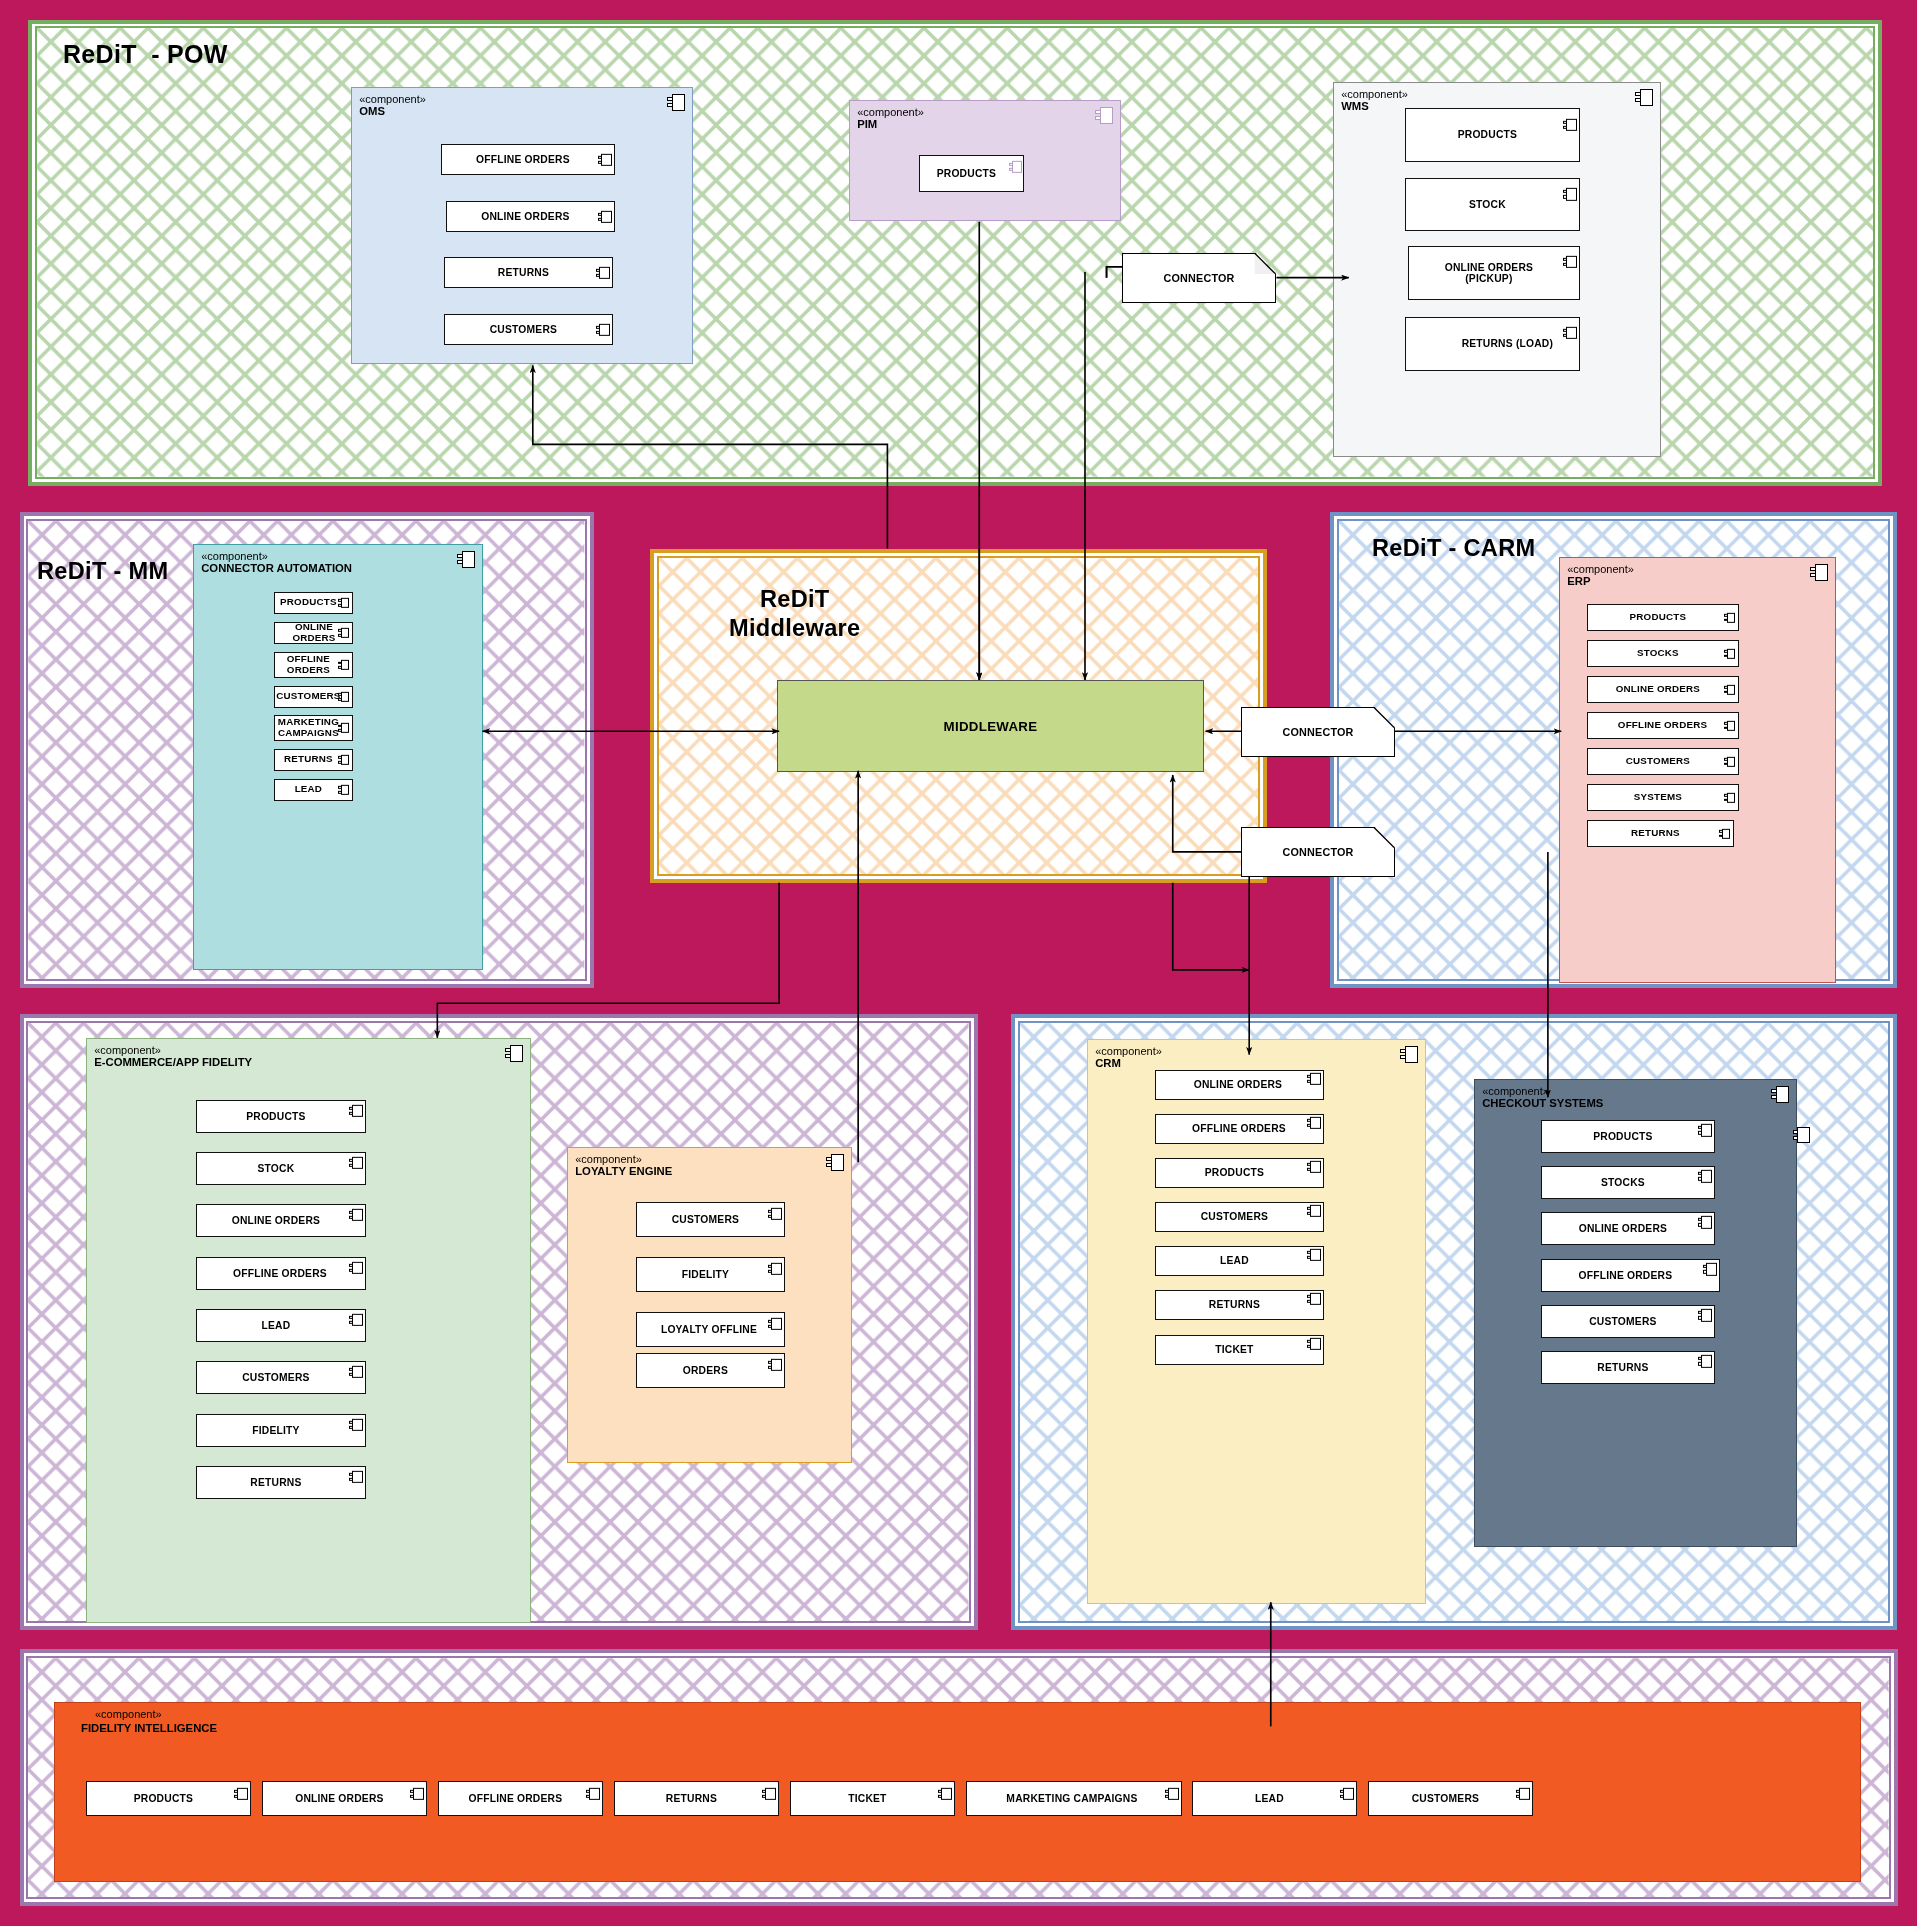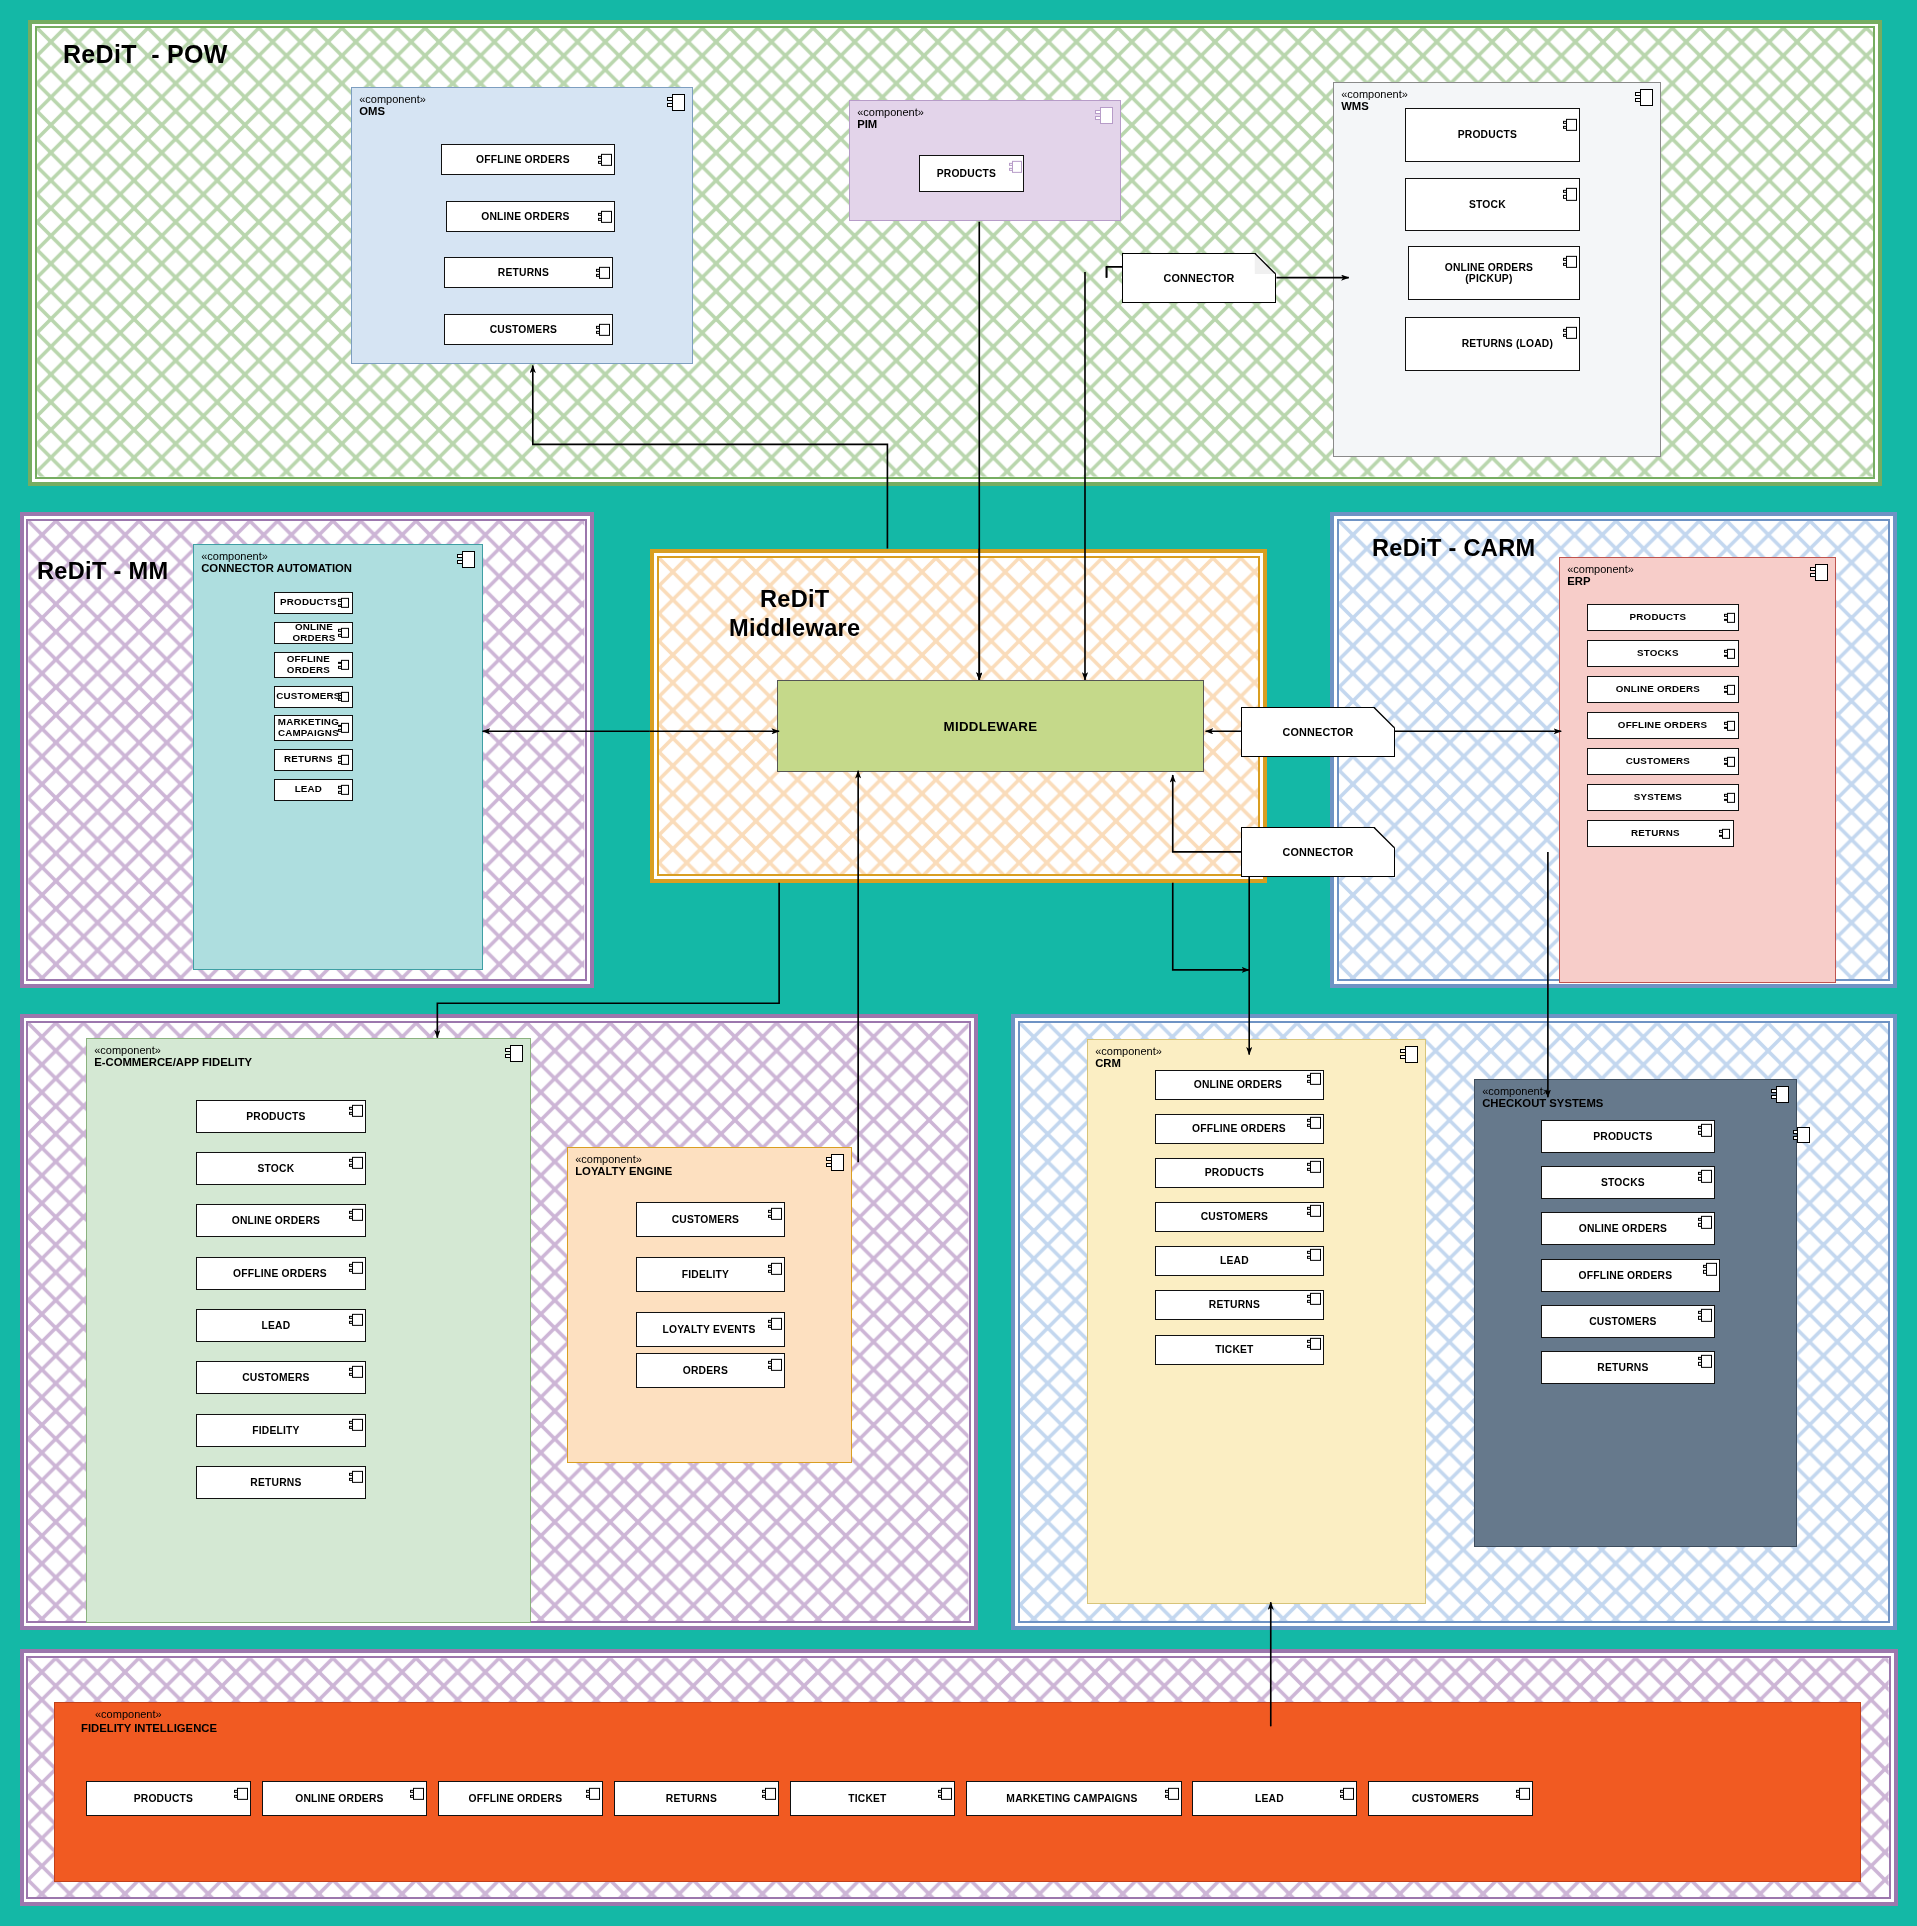--- a/index.html
+++ b/index.html
@@ -1,17 +1,17 @@
 <!DOCTYPE html>
 <html style="font-size:8.2px"><head>
 <meta charset="utf-8">
 <style>
   html,body{margin:0;padding:0;background:#ffffff;}
   body{font-family:"Liberation Sans", sans-serif;}
-  #canvas{position:relative;width:1918px;height:1926px;overflow:hidden;background:#14b8a6;}
+  #canvas{position:relative;width:1918px;height:1926px;overflow:hidden;background:#be185d;}
 
   
   .group{position:absolute;box-sizing:border-box;}
   .group .gframe{position:absolute;inset:0;box-sizing:border-box;border-width:4.6px;border-style:solid;}
   .group .ginner{position:absolute;inset:6.7px;box-sizing:border-box;border-width:2.1px;border-style:solid;}
   .group .ghatch{position:absolute;inset:8.7px;}
   .group-title{position:absolute;font-weight:bold;color:#000;letter-spacing:0.3px;white-space:pre;z-index:6;}
 
   
   .comp{position:absolute;box-sizing:border-box;border:1px solid #555;z-index:5;}
@@ -501,21 +501,21 @@
       </div>
     <div class="part" style="left:68px;top:109px;width:149px;height:35px;">
         <span class="plabel">FIDELITY</span>
         <span class="cicon" style="top:32%;">
           <span class="t1"></span>
           <span class="t2"></span>
           <span class="body"></span>
         </span>
       </div>
     <div class="part" style="left:68px;top:164px;width:149px;height:35px;">
-        <span class="plabel" style="padding-right:6.2px;">LOYALTY EVENTS</span>
+        <span class="plabel" style="padding-right:6.2px;">LOYALTY OFFLINE</span>
         <span class="cicon" style="top:32%;">
           <span class="t1"></span>
           <span class="t2"></span>
           <span class="body"></span>
         </span>
       </div>
     <div class="part" style="left:68px;top:205px;width:149px;height:35px;">
         <span class="plabel">ORDERS</span>
         <span class="cicon" style="top:32%;">
           <span class="t1"></span>

